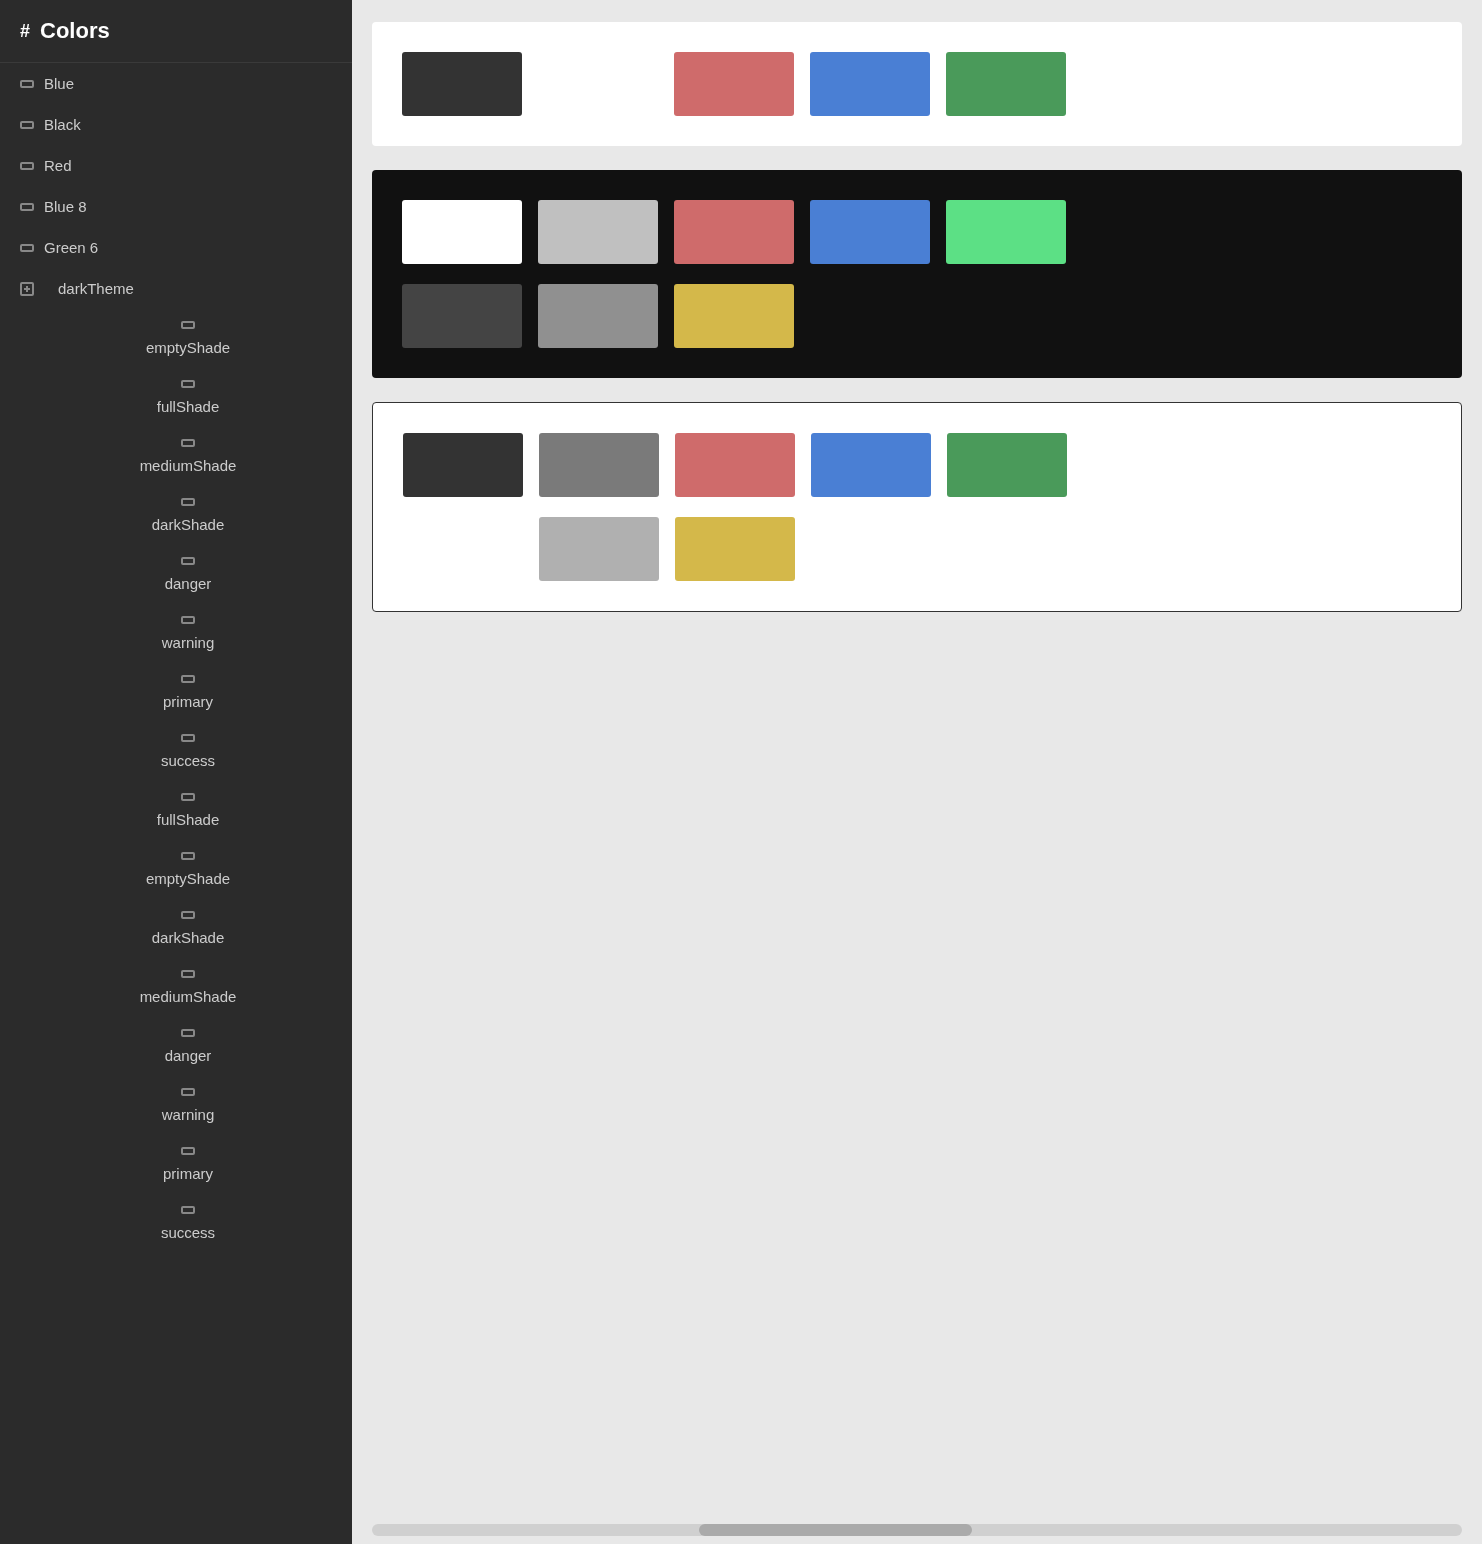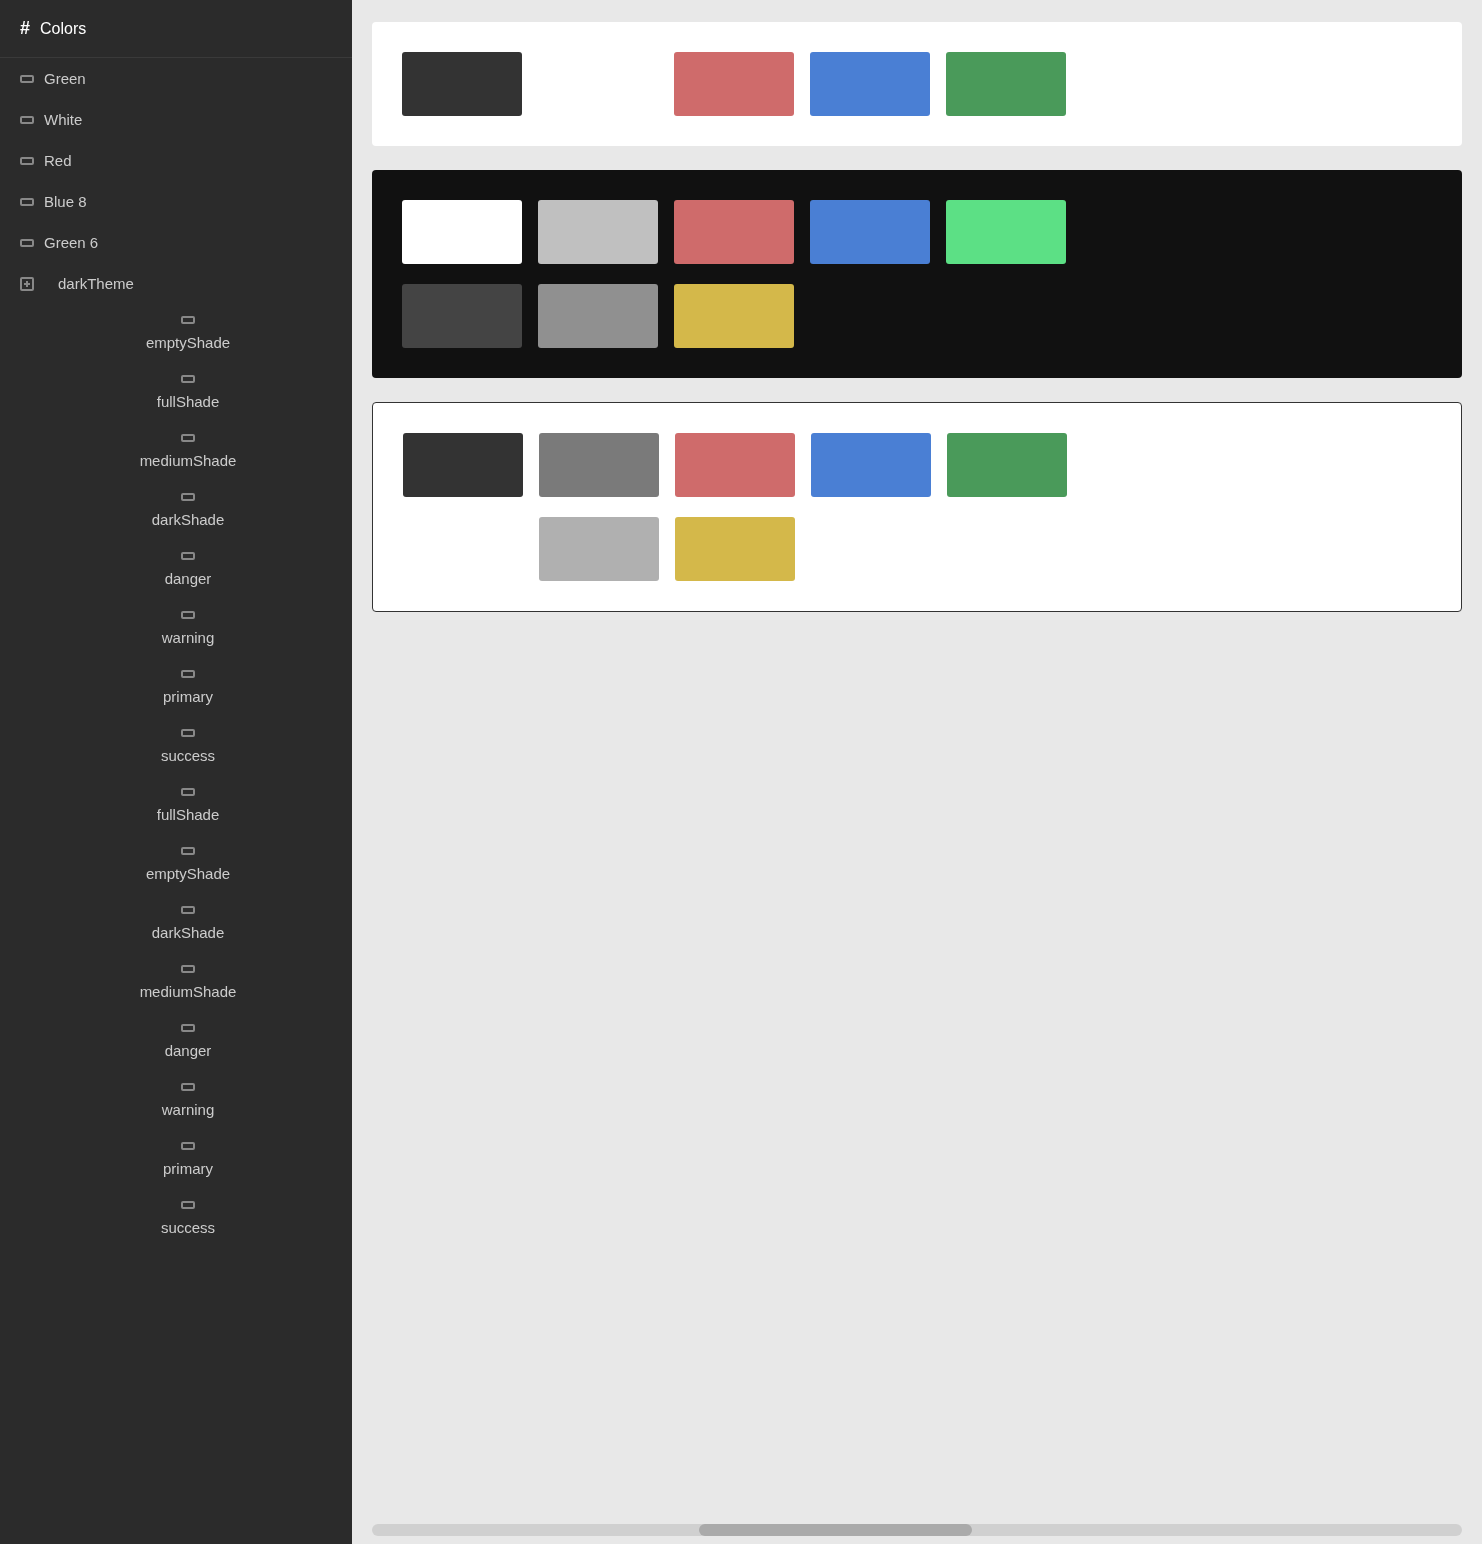--- a/index.html
+++ b/index.html
@@ -25,22 +25,22 @@
       gap: 10px;
       padding: 18px 20px;
       border-bottom: 1px solid #3a3a3a;
     }
     .sidebar-header .hash-icon {
       color: #fff;
       font-size: 18px;
       font-weight: bold;
     }
     .sidebar-header .title {
-      font-size: 16px;
-      font-weight: 400;
+      font-size: 22px;
+      font-weight: 700;
       color: #fff;
     }
 
     .sidebar-item {
       display: flex;
       align-items: center;
       gap: 10px;
       padding: 12px 20px;
       cursor: pointer;
       font-size: 15px;
@@ -163,25 +163,25 @@
 </head>
 <body>
 
 <div id="sidebar">
     <div class="sidebar-header">
   <span class="hash-icon">#</span>
   <span class="title">Colors</span>
 </div>
     <div class="sidebar-item">
       <div class="item-icon"></div>
-      <span class="item-label">Green</span>
-    </div>
-    <div class="sidebar-item">
-      <div class="item-icon"></div>
-      <span class="item-label">White</span>
+      <span class="item-label">Blue</span>
+    </div>
+    <div class="sidebar-item">
+      <div class="item-icon"></div>
+      <span class="item-label">Black</span>
     </div>
     <div class="sidebar-item">
       <div class="item-icon"></div>
       <span class="item-label">Red</span>
     </div>
     <div class="sidebar-item">
       <div class="item-icon"></div>
       <span class="item-label">Blue 8</span>
     </div>
     <div class="sidebar-item">

